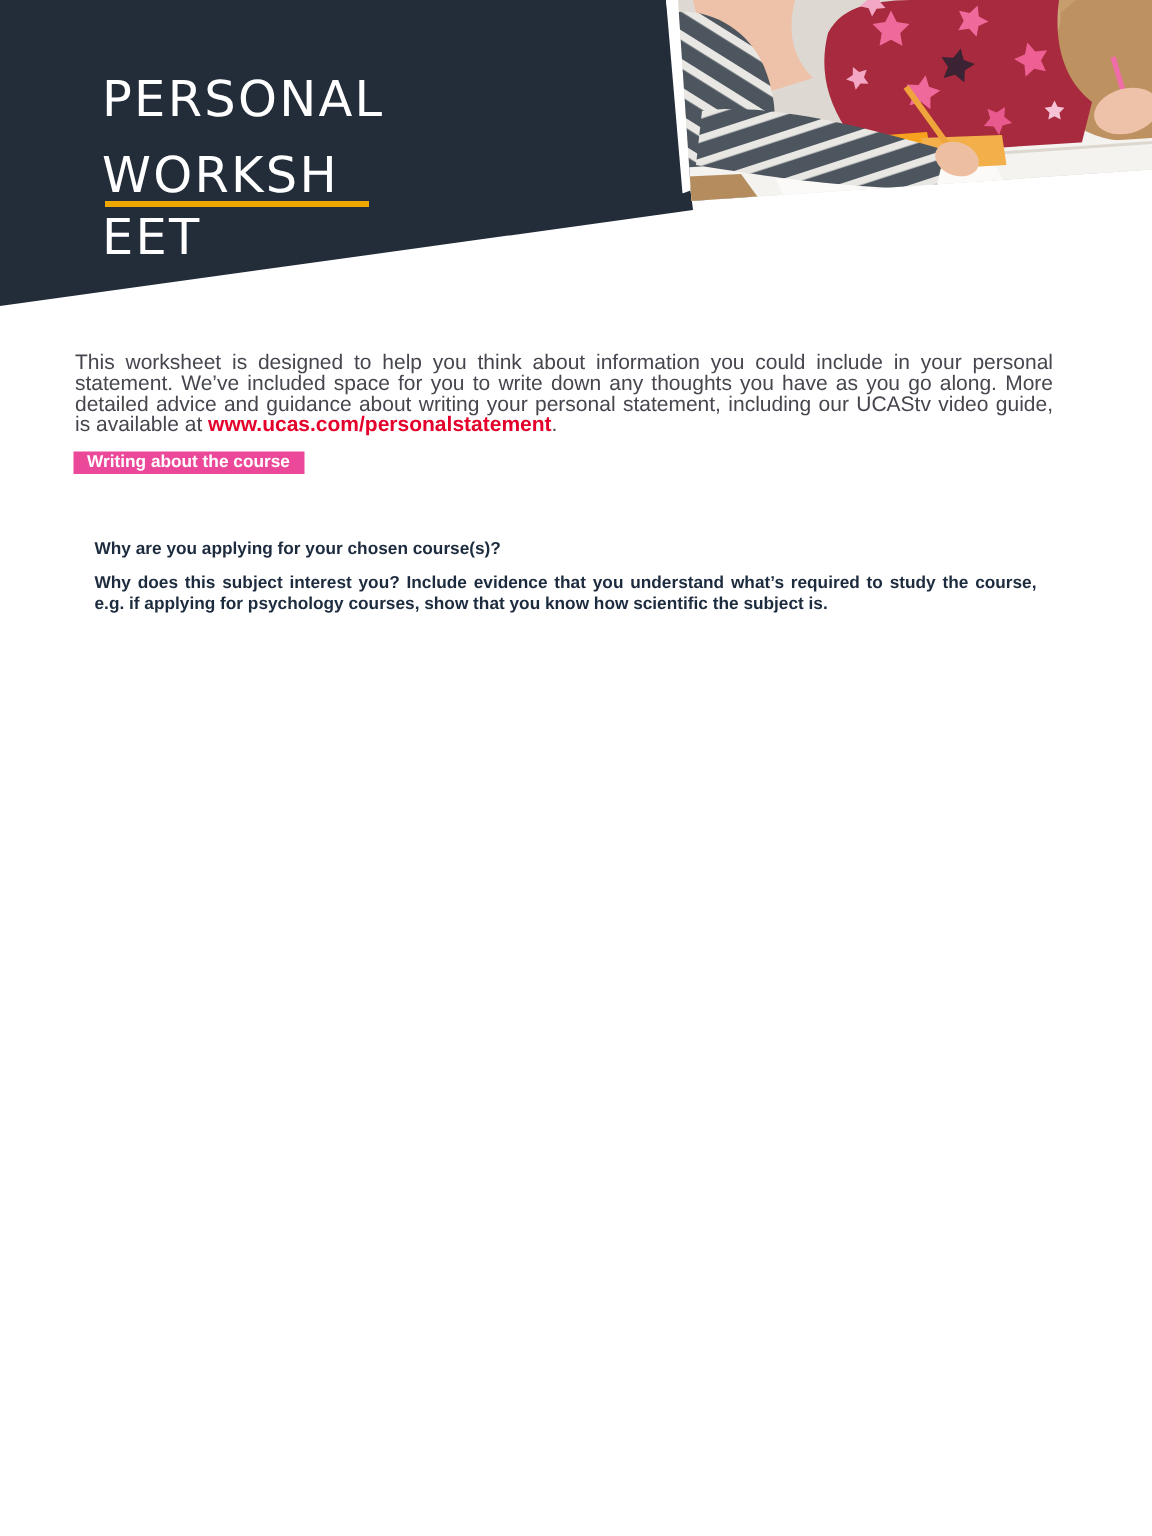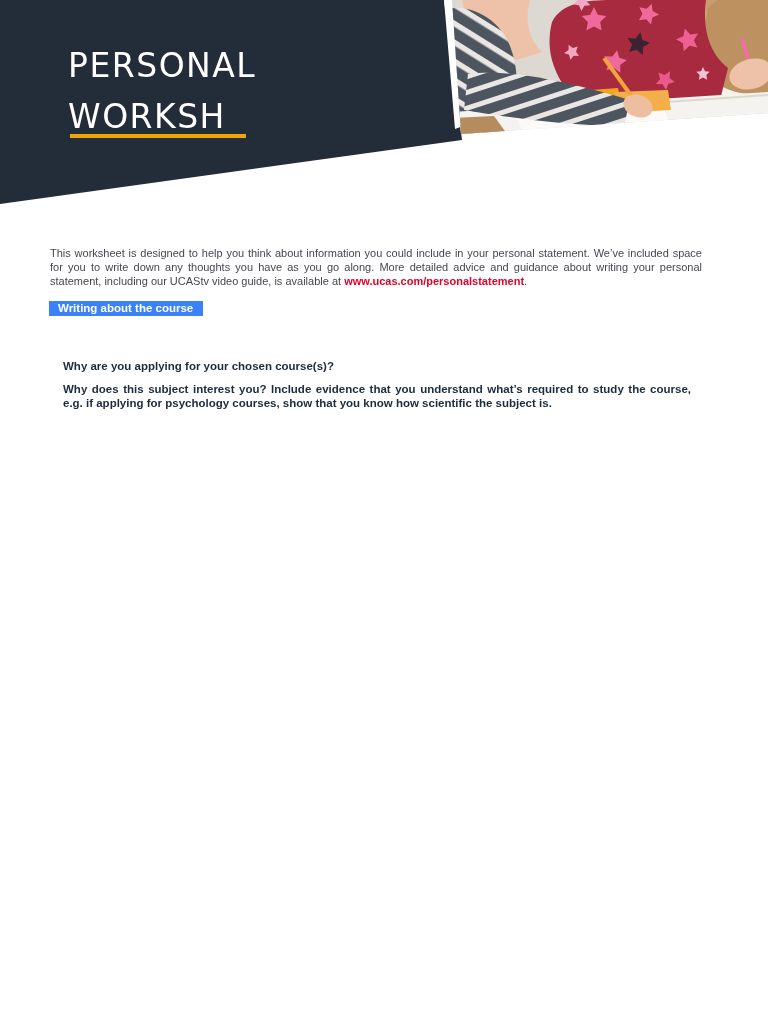--- a/index.html
+++ b/index.html
@@ -33,32 +33,32 @@
   }
   .title-primary{left:68px;top:46px;}
   .title-secondary{left:68px;top:96px;line-height:41px;}
   .title-underline{
     position:absolute;left:70px;top:134px;width:176px;height:4px;
     background:#f0a800;
   }
 
   
   .intro{
-    position:absolute;left:50px;top:236px;width:652px;
-    font-size:11px;line-height:13.8px;color:#46464f;
+    position:absolute;left:50px;top:221px;width:652px;
+    font-size:14px;line-height:13.8px;color:#46464f;
     text-align:justify;
   }
   .intro a{
     color:#e4002b;font-weight:bold;text-decoration:none;
   }
 
   
   .section-heading{
     position:absolute;left:49px;top:301px;height:15px;
-    background:#3b82f6;color:#ffffff;
+    background:#ec4899;color:#ffffff;
     font-size:11.5px;font-weight:bold;line-height:15px;
     padding:0 10px 0 9px;white-space:nowrap;
   }
 
   
   .question{
     position:absolute;left:63px;width:628px;
     font-size:11.5px;font-weight:bold;line-height:14.8px;
     color:#1d2b3f;text-align:justify;
   }
@@ -149,20 +149,21 @@
       <ellipse cx="186" cy="106" rx="15" ry="11" fill="#edbfa0" transform="rotate(20 186 106)"></ellipse>
     </svg>
   </div>
 
   <div class="title-underline"></div>
   <div class="title-block title-primary">
     <div>PERSONAL</div>
   </div>
   <div class="title-block title-secondary">
     <div>WORKSH</div>
+    <div>EET</div>
   </div>
 
   <p class="intro"><span>This worksheet is designed to help you think about information you could include in your personal statement. We’ve included space for you to write down any thoughts you have as you go along. More detailed advice and guidance about writing your personal statement, including our UCAStv video guide, is available at</span>
     <a href="#">www.ucas.com/personalstatement</a><span>.</span></p>
 
   <div class="section-heading">
     <span>Writing about the course</span>
   </div>
 
   <p class="question q2">Why does this subject interest you? Include evidence that you understand what’s required to study the course, e.g. if applying for psychology courses, show that you know how scientific the subject is.</p>

